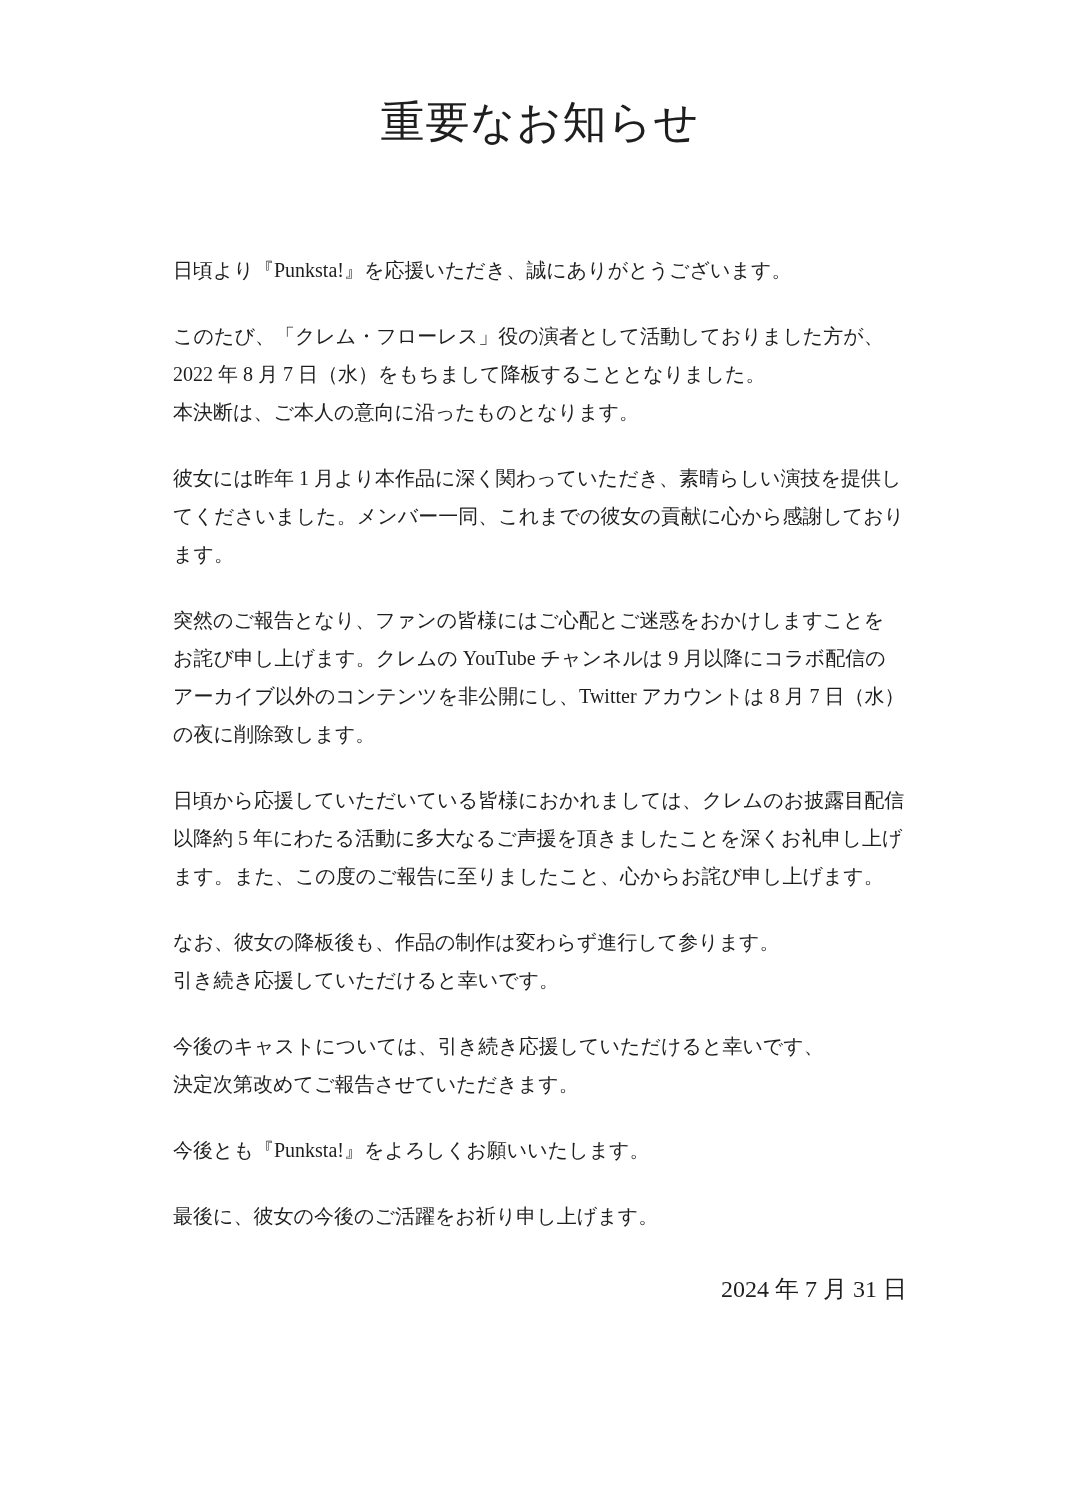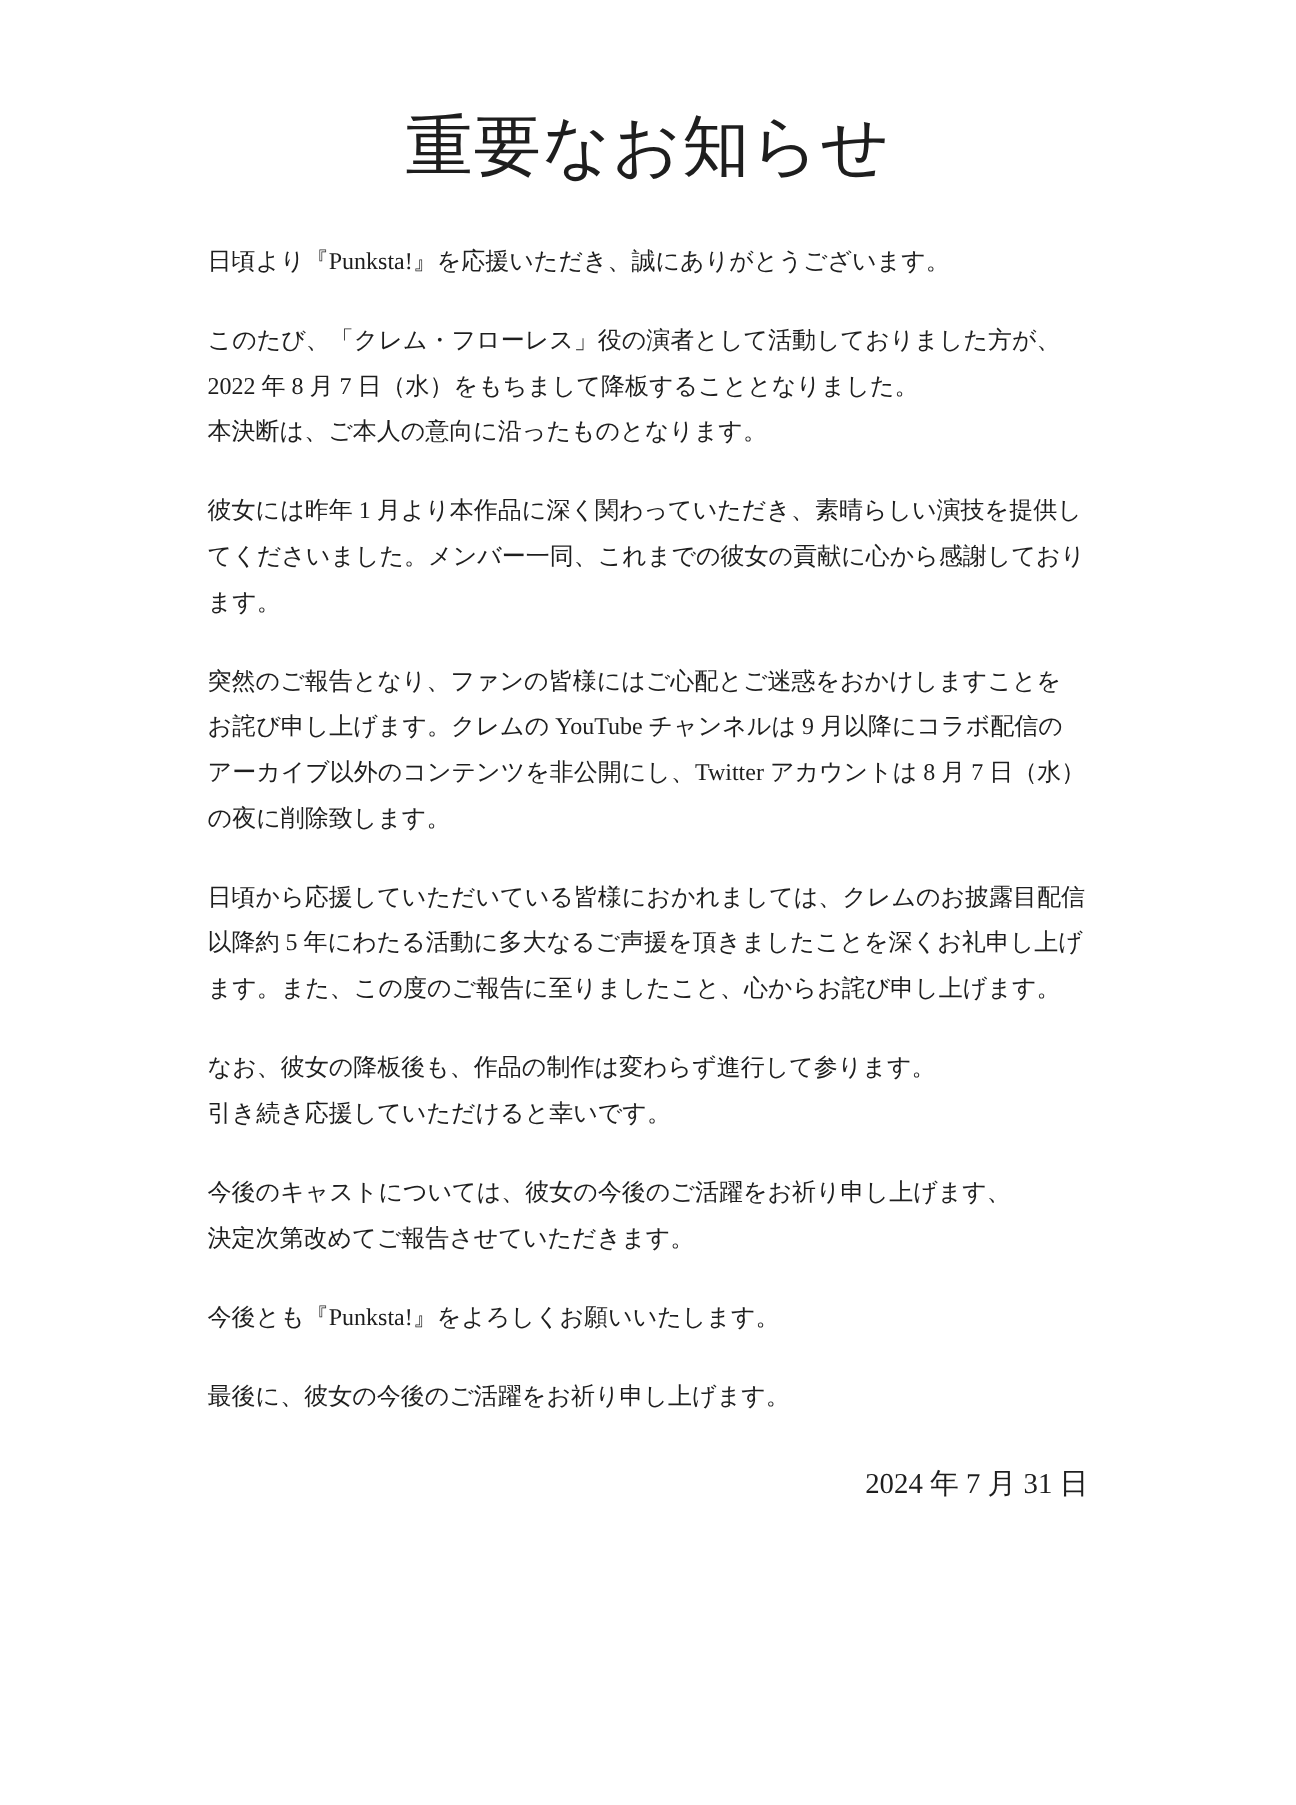--- a/index.html
+++ b/index.html
@@ -15,31 +15,31 @@
     font-family: "Liberation Serif", "DejaVu Serif", serif;
     overflow: hidden;
   }
   .page {
     width: 1080px;
     height: 1504px;
     background: #ffffff;
     position: relative;
   }
   .doc-title {
-    font-size: 56px;
+    font-size: 44px;
     font-weight: normal;
     text-align: center;
     line-height: 50px;
     margin: 98px 0 0 0;
     letter-spacing: 1px;
     color: #1e1e1e;
   }
   .content {
     width: 734px;
-    margin: 51px auto 0 auto;
+    margin: 103px auto 0 auto;
   }
   .content p {
     font-size: 20px;
     line-height: 38px;
     margin: 0 0 28px 0;
     white-space: pre;      
     color: #1e1e1e;
   }
   .colophon {
     margin-top: 35px;
@@ -66,21 +66,21 @@
 ます。</p>
     <p>突然のご報告となり、ファンの皆様にはご心配とご迷惑をおかけしますことを
 お詫び申し上げます。クレムの YouTube チャンネルは 9 月以降にコラボ配信の
 アーカイブ以外のコンテンツを非公開にし、Twitter アカウントは 8 月 7 日（水）
 の夜に削除致します。</p>
     <p>日頃から応援していただいている皆様におかれましては、クレムのお披露目配信
 以降約 5 年にわたる活動に多大なるご声援を頂きましたことを深くお礼申し上げ
 ます。また、この度のご報告に至りましたこと、心からお詫び申し上げます。</p>
     <p>なお、彼女の降板後も、作品の制作は変わらず進行して参ります。
 引き続き応援していただけると幸いです。</p>
-    <p>今後のキャストについては、彼女の今後のご活躍をお祈り申し上げます、
+    <p>今後のキャストについては、引き続き応援していただけると幸いです、
 決定次第改めてご報告させていただきます。</p>
     <p>今後とも『Punksta!』をよろしくお願いいたします。</p>
     <p>最後に、彼女の今後のご活躍をお祈り申し上げます。</p>
 
     <div class="colophon">
       <div>2024 年 7 月 31 日</div>
     </div>
   </div>
 
 </div>

